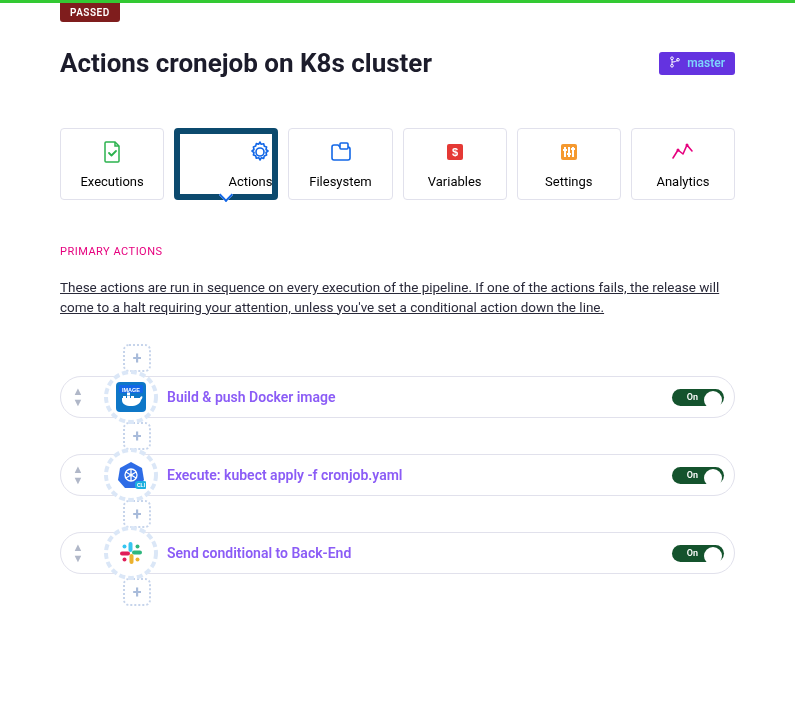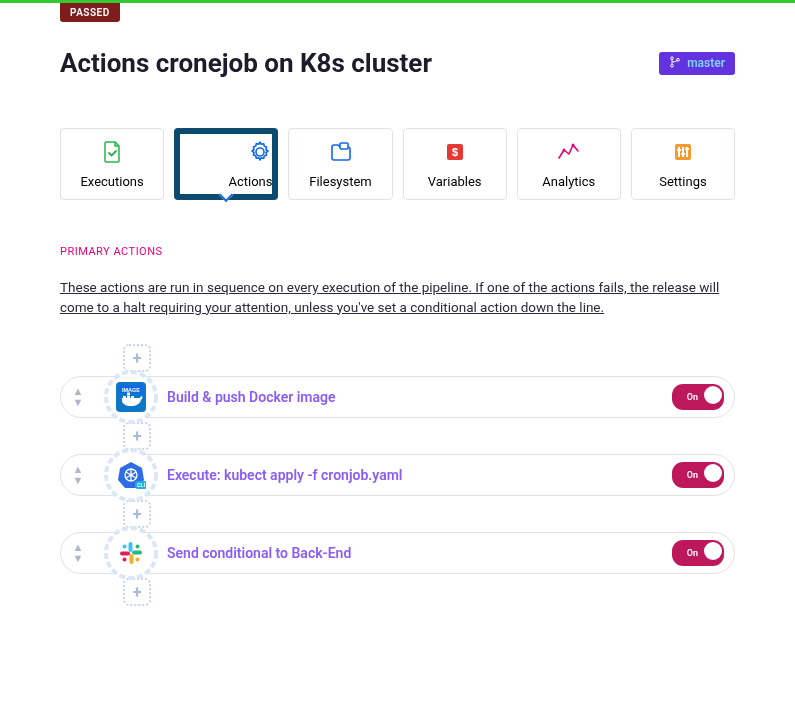--- a/index.html
+++ b/index.html
@@ -187,23 +187,23 @@
     }
     .action-label {
       font-size: 14px;
       font-weight: 600;
       color: #8b5cf6;
       flex: 1;
       margin-left: 68px;
     }
     .toggle {
       width: 52px;
-      height: 26px;
+      height: 17px;
       border-radius: 11px;
-      background: #be185d;
+      background: #14532d;
       position: relative;
       cursor: pointer;
       display: flex;
       align-items: center;
       justify-content: flex-end;
       padding-right: 6px;
     }
     .toggle-label {
       font-size: 9px;
       font-weight: 600;
@@ -276,41 +276,41 @@
       <div class="tab-icon">
         <svg width="20" height="20" viewBox="0 0 20 20">
           <rect x="2" y="2" width="16" height="16" rx="2" fill="#e53935"></rect>
           <text x="10" y="14" font-size="11" font-weight="700" fill="#fff" text-anchor="middle" font-family="Arial">$</text>
         </svg>
       </div>
       <span class="tab-label">Variables</span>
     </div>
     <div class="tab">
       <div class="tab-icon">
-        <svg width="24" height="20" viewBox="0 0 24 20" fill="none">
-          <path d="M2 16l5-8 5 4 4-9 5 6" stroke="#e6007e" stroke-width="1.6" fill="none" stroke-linecap="round" stroke-linejoin="round"></path>
-          <circle cx="7" cy="8" r="1.5" fill="#e6007e"></circle>
-          <circle cx="16" cy="3" r="1.5" fill="#e6007e"></circle>
-        </svg>
-      </div>
-      <span class="tab-label">Analytics</span>
-    </div>
-    <div class="tab">
-      <div class="tab-icon">
         <svg width="20" height="20" viewBox="0 0 20 20">
           <rect x="2" y="2" width="16" height="16" rx="2" fill="#f5992f"></rect>
           <rect x="5" y="5" width="2" height="10" fill="#fff"></rect>
           <rect x="9" y="5" width="2" height="10" fill="#fff"></rect>
           <rect x="13" y="5" width="2" height="10" fill="#fff"></rect>
           <rect x="4" y="7" width="4" height="2" fill="#fff"></rect>
           <rect x="8" y="11" width="4" height="2" fill="#fff"></rect>
           <rect x="12" y="6" width="4" height="2" fill="#fff"></rect>
         </svg>
       </div>
       <span class="tab-label">Settings</span>
+    </div>
+    <div class="tab">
+      <div class="tab-icon">
+        <svg width="24" height="20" viewBox="0 0 24 20" fill="none">
+          <path d="M2 16l5-8 5 4 4-9 5 6" stroke="#e6007e" stroke-width="1.6" fill="none" stroke-linecap="round" stroke-linejoin="round"></path>
+          <circle cx="7" cy="8" r="1.5" fill="#e6007e"></circle>
+          <circle cx="16" cy="3" r="1.5" fill="#e6007e"></circle>
+        </svg>
+      </div>
+      <span class="tab-label">Analytics</span>
     </div>
   </div>
 
   <div class="section-title">PRIMARY ACTIONS</div>
   <p class="section-desc">These actions are run in sequence on every execution of the pipeline. If one of the actions fails, the release will come to a halt requiring your attention, unless you've set a conditional action down the line.</p>
 
   <div class="actions-list">
 
     <div class="add-slot">
         <div class="add-btn">+</div>

